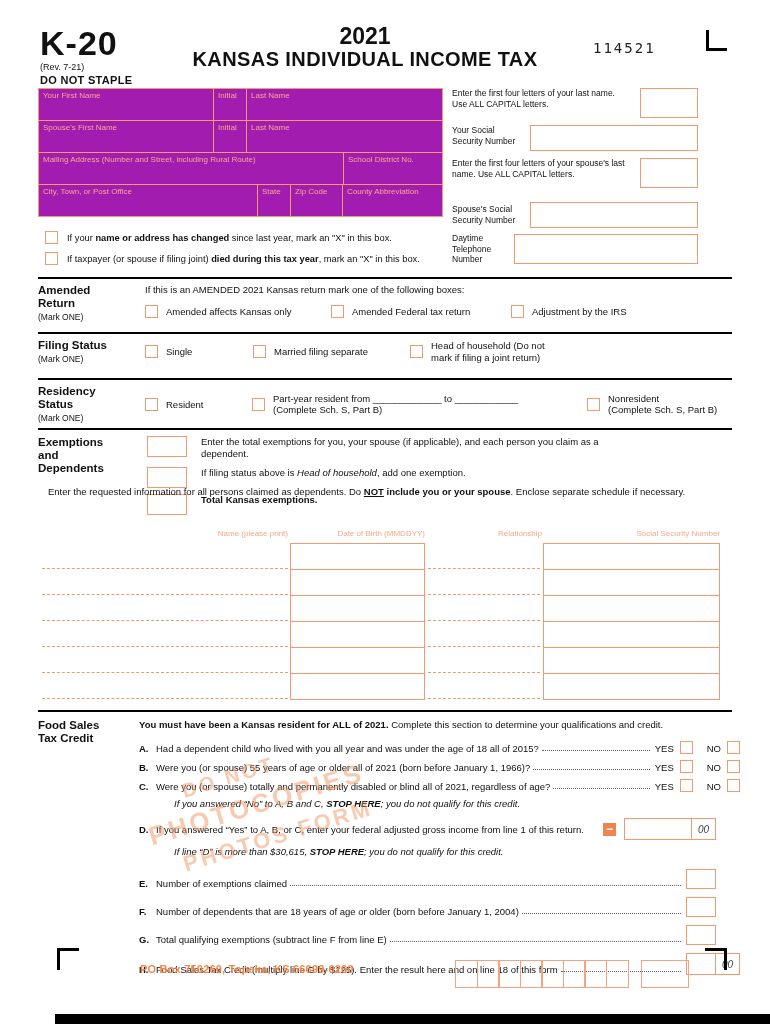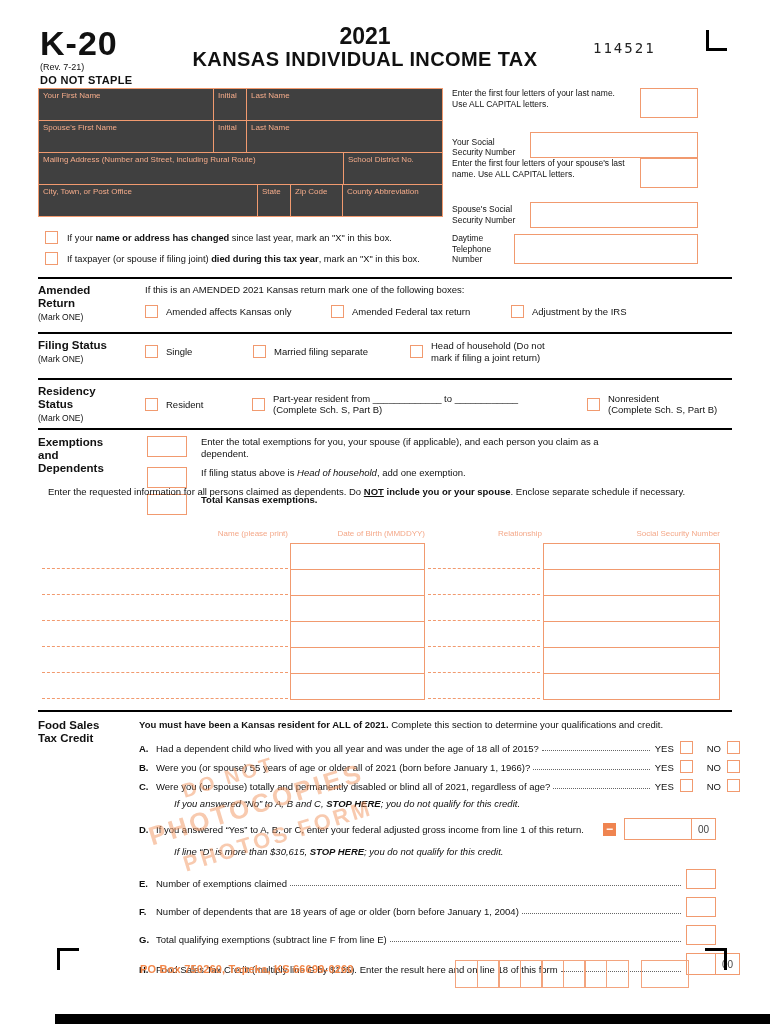--- a/index.html
+++ b/index.html
@@ -18,21 +18,21 @@
   .year { font-size: 23px; font-weight: bold; line-height: 1.05; }
   .main-title { font-size: 20px; font-weight: bold; letter-spacing: .4px; }
   .code { font-family: "DejaVu Sans Mono", monospace; font-size: 14px; letter-spacing: 2px; color: #222; }
   .corner-tr { left: 706px; top: 30px; width: 21px; height: 21px; border-left: 3px solid #000; border-bottom: 3px solid #000; }
   .corner-bl { left: 57px; top: 948px; width: 22px; height: 22px; border-top: 3px solid #000; border-left: 3px solid #000; }
   .corner-br { left: 705px; top: 948px; width: 22px; height: 22px; border-top: 3px solid #000; border-right: 3px solid #000; }
 
   
   .frow { display: flex; }
   .frow + .frow { margin-top: -1px; }
-  .field { position: relative; height: 33px; border: 1px solid #f19a6f; background: #404040; }
+  .field { position: relative; height: 33px; border: 1px solid #f19a6f; background: #a21caf; }
   .field + .field { margin-left: -1px; }
   .flabel { position: absolute; top: 2px; left: 4px; right: 2px; font-size: 8px; color: #f4ab8a; line-height: 1.15; }
 
   .cb { width: 13px; height: 13px; border: 1.5px solid #f19a6f; background: #fff; display: inline-block; flex: none; }
   .checkline { display: flex; align-items: center; padding-left: 7px; }
   .cl-text { font-size: 9.3px; margin-left: 9px; white-space: nowrap; }
 
   .rrow { display: flex; align-items: flex-start; }
   .rnote { flex: 1; font-size: 8.5px; line-height: 1.25; padding-right: 8px; }
   .rlabel { font-size: 8.5px; line-height: 1.25; padding-right: 6px; flex: none; }
@@ -64,21 +64,21 @@
 
   .fintro { font-size: 9.5px; line-height: 1.3; }
   .qrow { display: flex; align-items: flex-end; font-size: 9.5px; margin-top: 6px; }
   .qletter { font-weight: bold; width: 17px; flex: none; }
   .qtext { white-space: nowrap; }
   .leader { flex: 1; border-bottom: 1.5px dotted #666; margin: 0 5px 3px 3px; height: 1px; }
   .yn { font-size: 9.5px; margin-right: 6px; }
   .yn2 { margin-left: 14px; }
   .stopline { font-size: 9.5px; font-style: italic; margin-left: 35px; margin-top: 6px; }
   .amtbox { display: flex; border: 1px solid #f19a6f; height: 22px; align-items: stretch; flex: none; }
-  .amtcents { margin-left: auto; width: 24px; border-left: 1px solid #f19a6f; display: flex; align-items: center; justify-content: center; font-size: 10px; color: #444; }
+  .amtcents { margin-left: auto; width: 24px; border-left: 1px solid #f19a6f; display: flex; align-items: center; justify-content: center; font-size: 10px; color: #444; font-style: italic; }
   .minus { width: 13px; height: 13px; background: #ef8450; color: #fff; font-size: 12px; line-height: 13px; text-align: center; flex: none; margin-right: 8px; font-weight: bold; }
   .smallbox { width: 30px; height: 20px; border: 1px solid #f19a6f; flex: none; }
 
   .watermark { color: rgba(242,150,95,.5); font-weight: bold; letter-spacing: 3px; transform: rotate(-17deg); transform-origin: left top; line-height: 1.5; pointer-events: none; }
 
   .mailto { font-size: 11px; font-weight: bold; color: #f2874a; line-height: 1.3; letter-spacing: .2px; }
   .scells { display: flex; }
   .scell { width: 23px; height: 28px; border: 1.5px solid #f3a47e; }
   .scell + .scell { margin-left: -1.5px; }
   .sbox { width: 48px; height: 28px; border: 1.5px solid #f3a47e; margin-left: 12px; }
@@ -156,21 +156,21 @@
         <span class="cb"></span>
         <span class="cl-text"><span>If taxpayer (or spouse if filing joint) </span><b>died during this tax year</b><span>, mark an "X" in this box.</span></span>
       </div>
     </div>
 
     <div style="flex:1;margin-left:9px;padding-right:34px;">
       <div class="rrow" style="height:37px;">
         <div class="rnote">Enter the first four letters of your last name. Use ALL CAPITAL letters.</div>
         <div class="rbox" style="width:58px;height:30px;"></div>
       </div>
-      <div class="rrow" style="height:33px;align-items:flex-end;">
+      <div class="rrow" style="height:33px;align-items:flex-start;">
         <div class="rlabel" style="width:78px;">Your Social Security Number</div>
         <div class="rbox" style="flex:1;height:26px;"></div>
       </div>
       <div class="rrow" style="height:40px;">
         <div class="rnote">Enter the first four letters of your spouse's last name. Use ALL CAPITAL letters.</div>
         <div class="rbox" style="width:58px;height:30px;"></div>
       </div>
       <div class="rrow" style="height:34px;align-items:center;">
         <div class="rlabel" style="width:78px;">Spouse's Social Security Number</div>
         <div class="rbox" style="flex:1;height:26px;"></div>

